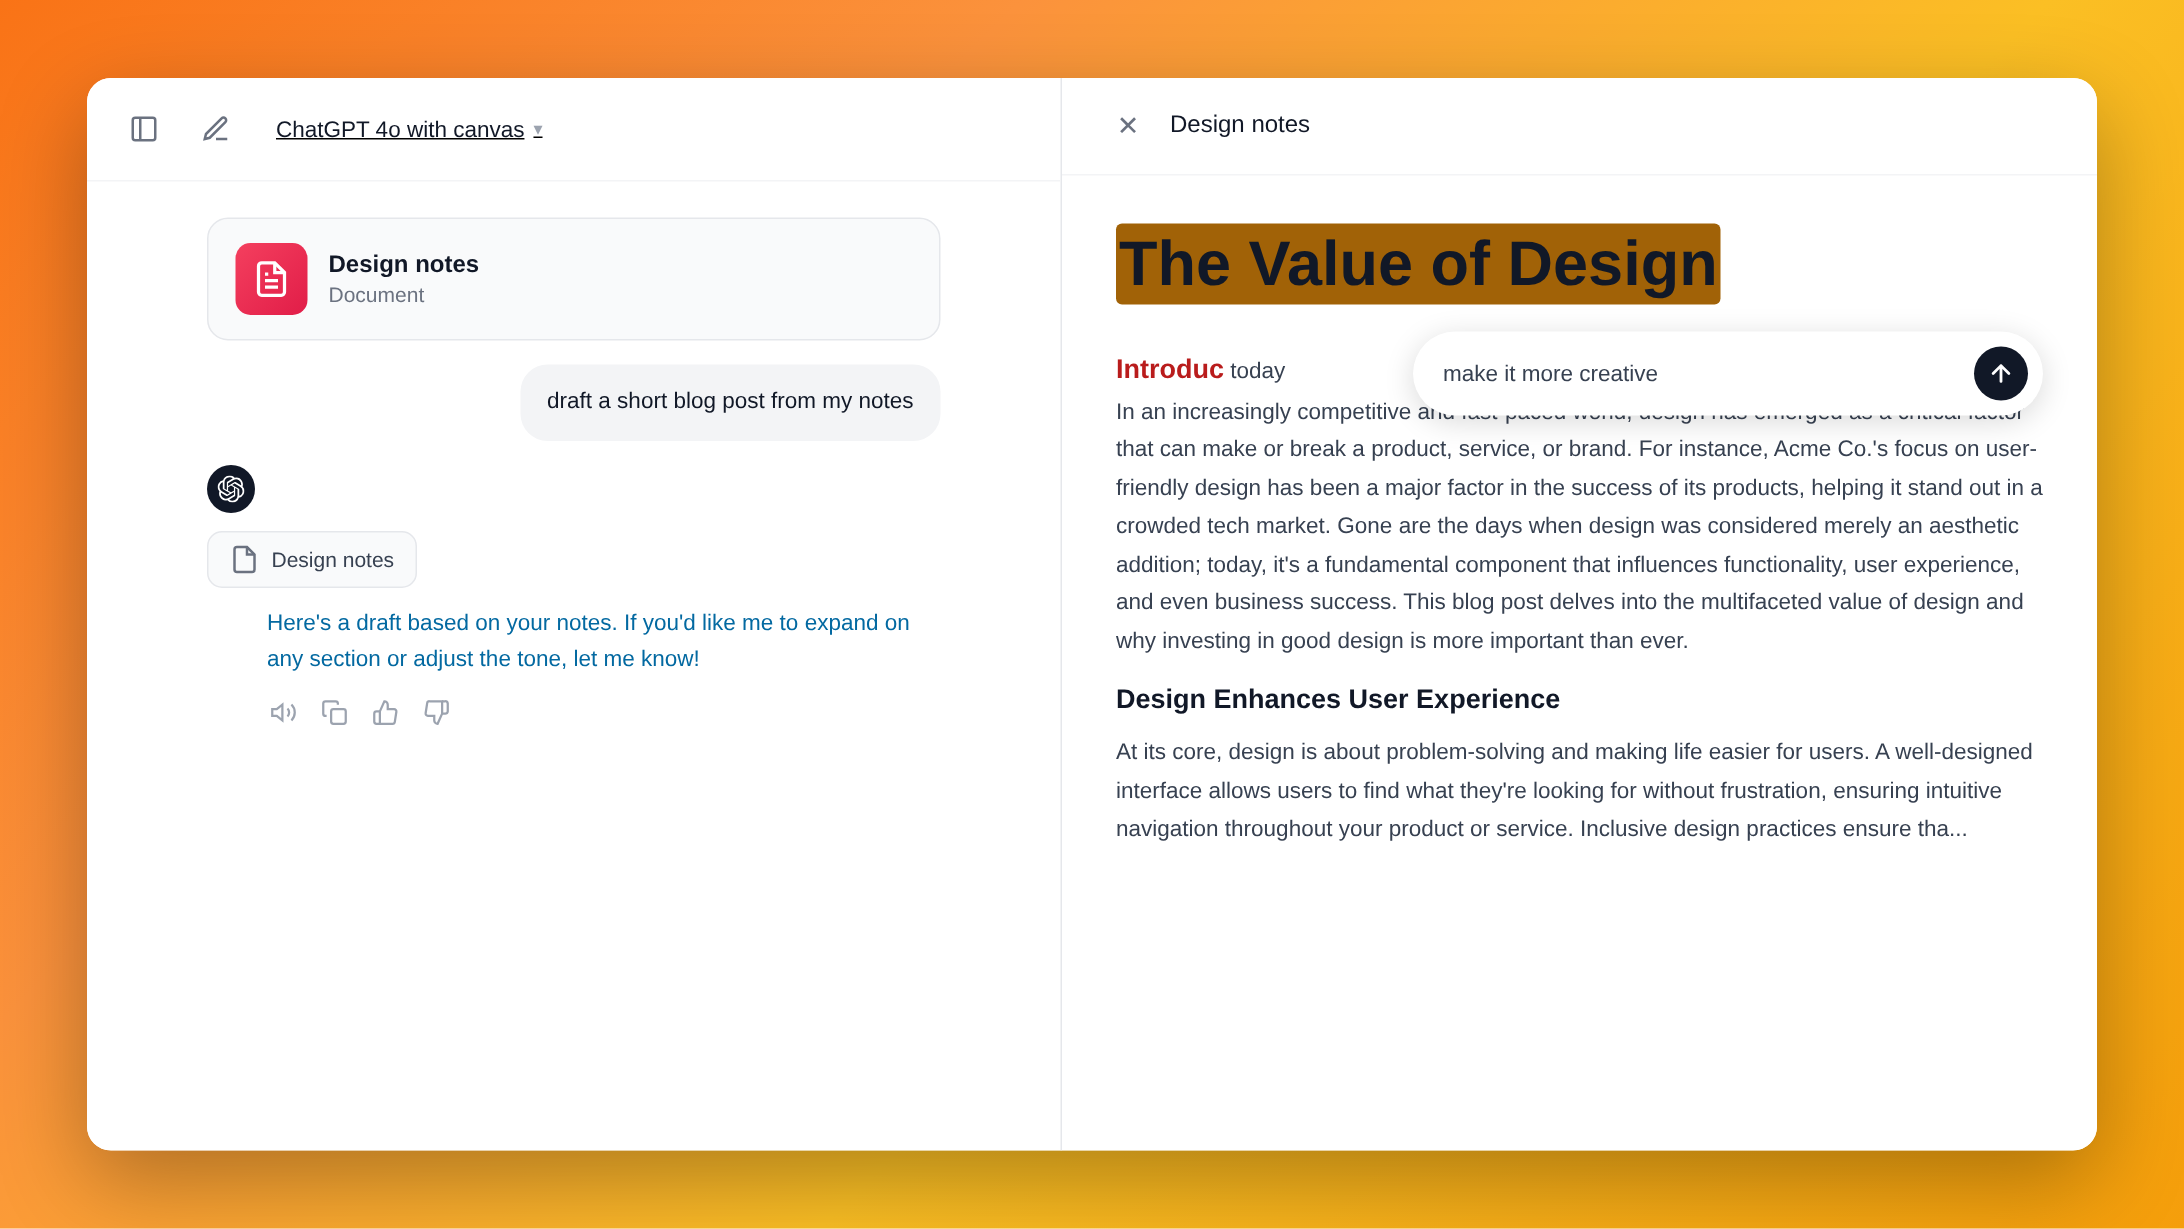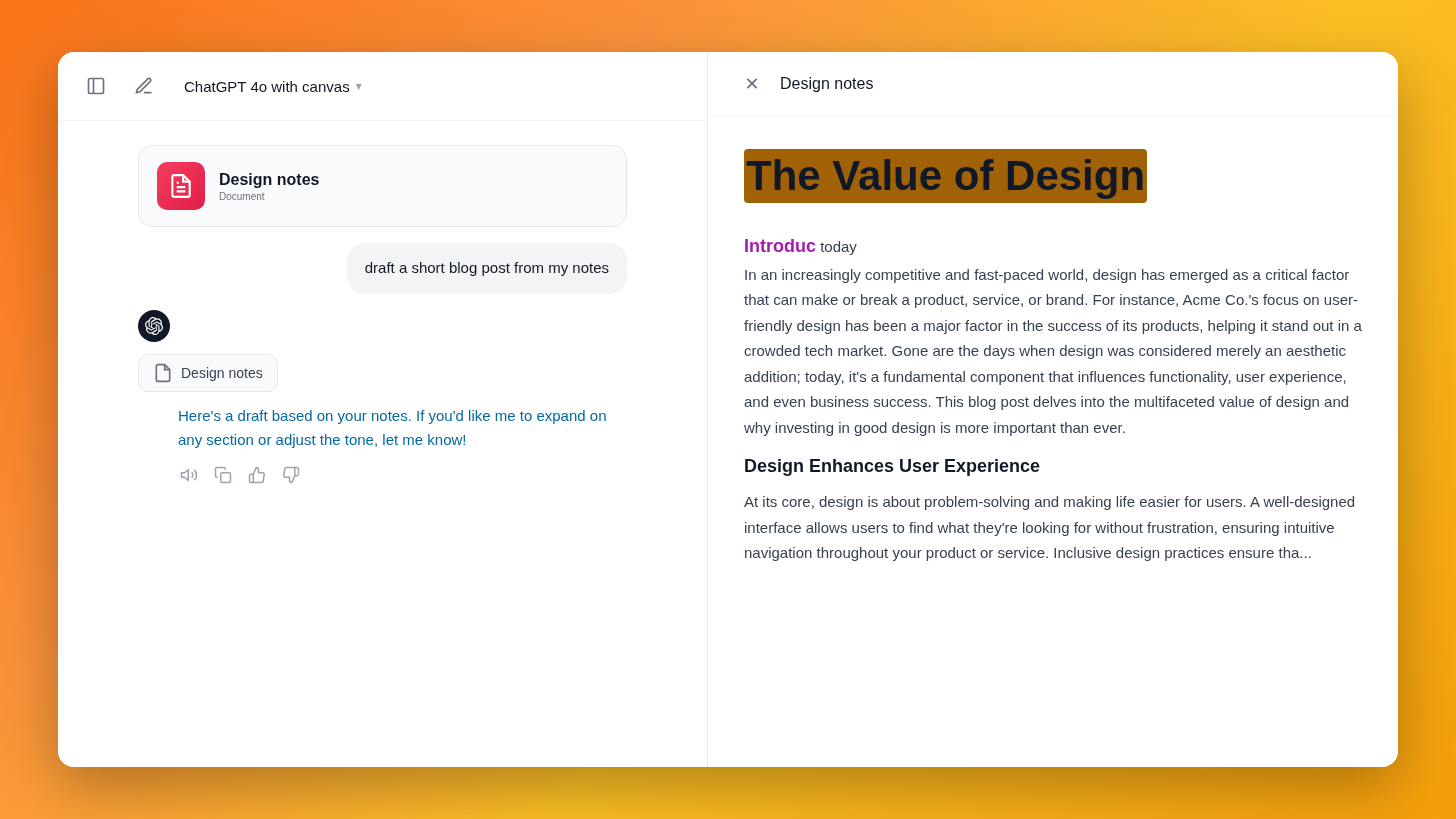--- a/index.html
+++ b/index.html
@@ -34,20 +34,21 @@
       flex-direction: column;
       border-right: 1px solid #e5e7eb;
     }
 
     .left-header {
       display: flex;
       align-items: center;
       padding: 16px 20px;
       gap: 12px;
       border-bottom: 1px solid #f3f4f6;
+      text-decoration: underline;
     }
 
     .sidebar-toggle-btn {
       width: 36px;
       height: 36px;
       border-radius: 8px;
       border: none;
       background: transparent;
       cursor: pointer;
       display: flex;
@@ -137,21 +138,21 @@
       gap: 2px;
     }
 
     .doc-title {
       font-size: 16px;
       font-weight: 600;
       color: #111827;
     }
 
     .doc-subtitle {
-      font-size: 10px;
+      font-size: 14px;
       color: #6b7280;
     }
 
     
     .user-message {
       align-self: flex-end;
       max-width: 75%;
       background: #f3f4f6;
       border-radius: 18px;
       padding: 14px 18px;
@@ -351,21 +352,21 @@
     .body-text {
       font-size: 15px;
       line-height: 1.7;
       color: #374151;
       margin-bottom: 16px;
     }
 
     .intro-label {
       font-size: 18px;
       font-weight: 700;
-      color: #a21caf;
+      color: #b91c1c;
       display: inline;
     }
   </style>
 </head>
 <body>
 
 <div class="app-window">
 
   <div class="left-panel">
     <div class="left-header">
@@ -467,20 +468,28 @@
     <div class="right-header">
       <button class="close-btn">✕</button>
       <span class="right-panel-title">Design notes</span>
     </div>
 
     <div class="right-content">
       <div>
         <h1 class="canvas-title">The Value of Design</h1>
       </div>
 
+      <div class="inline-edit-container">
+        <input class="inline-edit-input" type="text" value="make it more creative" placeholder="make it more creative" style="">
+        <button class="inline-send-btn">
+          <svg viewBox="0 0 24 24">
+            <path d="M12 19V5M5 12l7-7 7 7" stroke="white" stroke-width="2.5" stroke-linecap="round" stroke-linejoin="round" fill="none"></path>
+          </svg>
+        </button>
+      </div>
 
       <p class="body-text">
         <span class="intro-label">Introduc</span>
         <span>today</span><br>
         <span>In an increasingly competitive and fast-paced world, design has emerged as a critical factor that can make or break a product, service, or brand. For instance, Acme Co.'s focus on user-friendly design has been a major factor in the success of its products, helping it stand out in a crowded tech market. Gone are the days when design was considered merely an aesthetic addition; today, it's a fundamental component that influences functionality, user experience, and even business success. This blog post delves into the multifaceted value of design and why investing in good design is more important than ever.</span>
       </p>
 
       <h2 class="section-heading">Design Enhances User Experience</h2>
       <p class="body-text">At its core, design is about problem-solving and making life easier for users. A well-designed interface allows users to find what they're looking for without frustration, ensuring intuitive navigation throughout your product or service. Inclusive design practices ensure tha...</p>
     </div>

